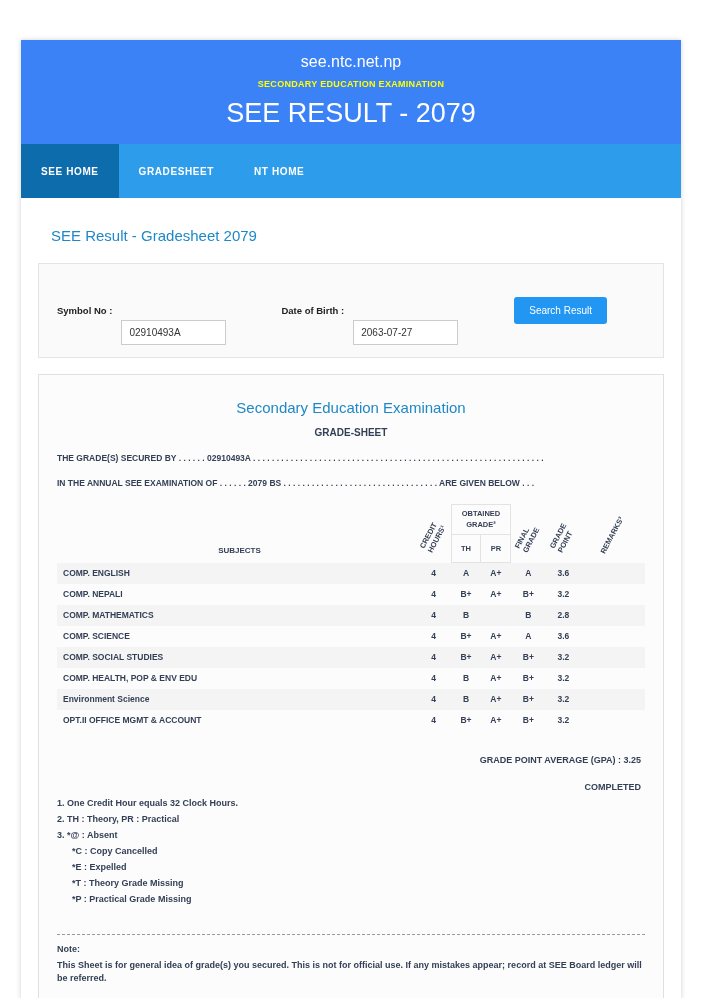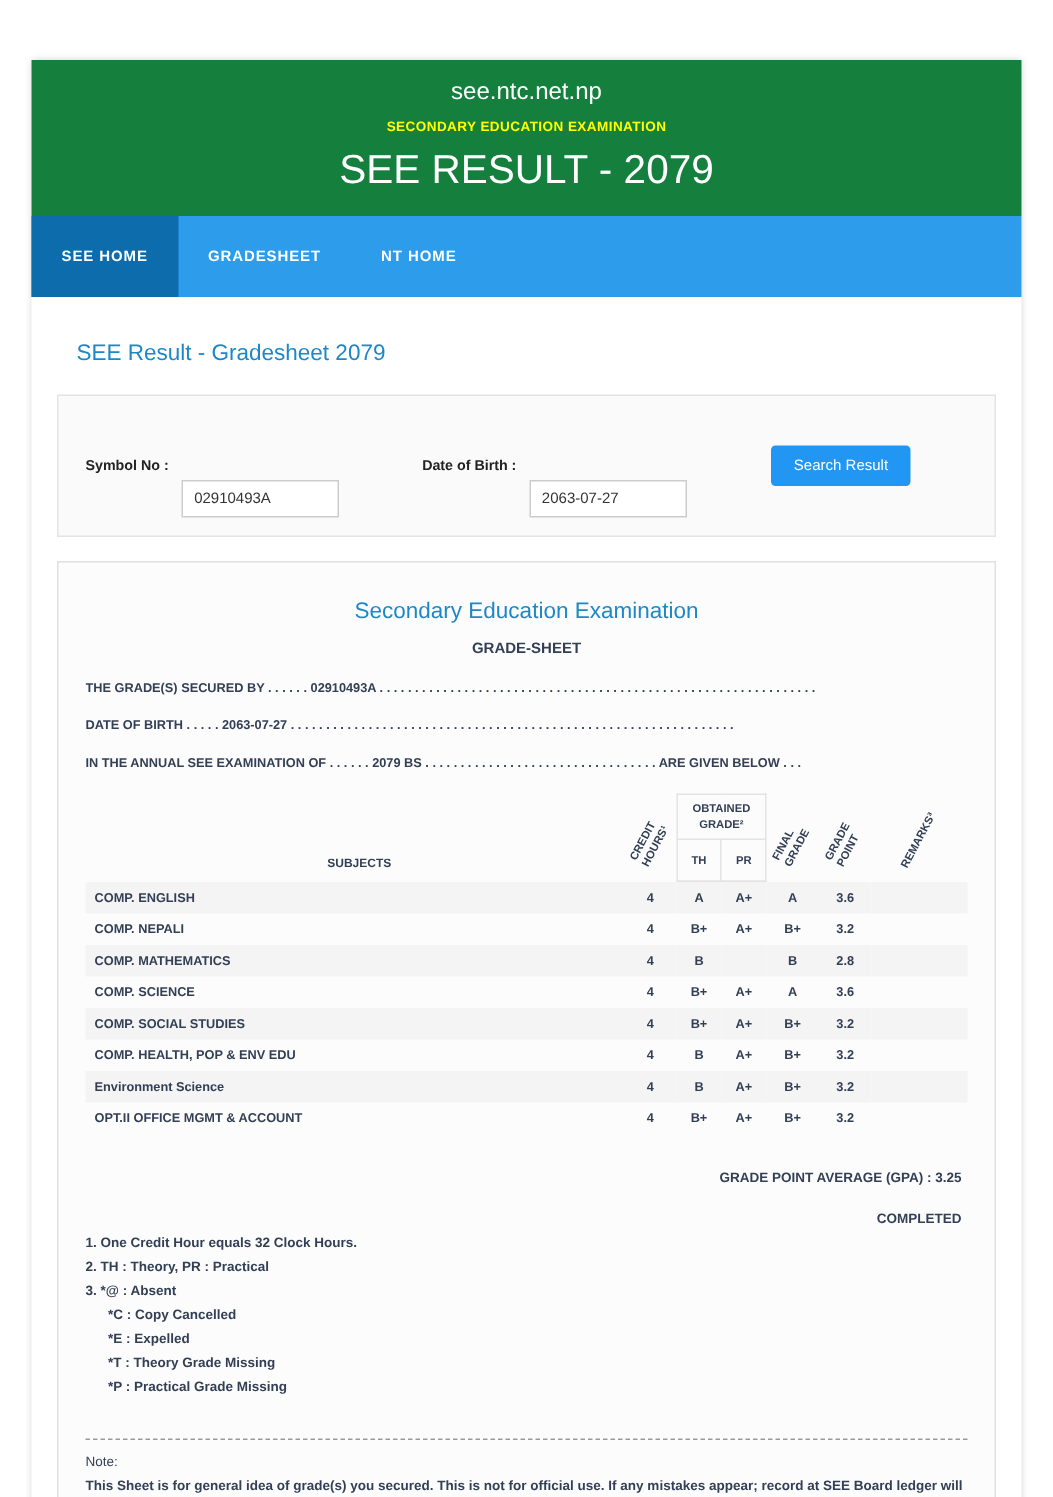--- a/index.html
+++ b/index.html
@@ -2,21 +2,21 @@
 <html><head>
 <meta charset="utf-8">
 <style>
   * { box-sizing: border-box; margin: 0; padding: 0; }
   html, body { width: 702px; background: #ffffff; font-family: "Liberation Sans", sans-serif; }
   body { height: 998px; overflow: hidden; }
 
   .container { width: 660px; margin: 40px auto 0; background: #fff; box-shadow: 0 0 5px rgba(0,0,0,.18); display: flex; flex-direction: column; min-height: 958px; }
 
   
-  .header { background: #15803d; text-align: center; padding: 13px 0 15px; }
+  .header { background: #3b82f6; text-align: center; padding: 13px 0 15px; }
   .site { color: #ffffff; font-size: 16px; font-weight: normal; }
   .exam { color: #ffff00; font-size: 9px; font-weight: bold; margin-top: 8px; letter-spacing: .3px; }
   .title { color: #ffffff; font-size: 27px; font-weight: normal; margin-top: 9px; }
 
   
   .nav { background: #2d9ceb; display: flex; height: 54px; }
   .tab { display: flex; align-items: center; padding: 0 20px; color: #fff; font-size: 10px; font-weight: bold; letter-spacing: .6px; cursor: pointer; }
   .tab.active { background: #0d6cab; }
 
   .content { flex: 1; }
@@ -52,21 +52,21 @@
   .grades tbody tr:nth-child(odd) { background: #f4f4f4; }
 
   .gpa { text-align: right; font-size: 9px; font-weight: bold; margin-top: 24px; padding-right: 4px; }
   .completed { text-align: right; font-size: 9px; font-weight: bold; margin-top: 17px; padding-right: 4px; }
 
   .footnotes { font-size: 9px; font-weight: bold; }
   .footnotes div { margin-top: 6px; }
   .footnotes .subitem { padding-left: 15px; }
 
   .divider { border-top: 1px dashed #999; margin-top: 30px; }
-  .note-label { font-size: 9px; font-weight: normal; margin-top: 9px; color: #333f55; }
+  .note-label { font-size: 9px; font-weight: bold; margin-top: 9px; color: #333f55; }
   .note-text { font-size: 9px; font-weight: bold; margin-top: 5px; line-height: 1.55; color: #333f55; }
 </style>
 </head>
 <body>
 
 <div class="container">
 
   <div class="header">
     <div class="site">see.ntc.net.np</div>
     <div class="exam">SECONDARY EDUCATION EXAMINATION</div>
@@ -91,21 +91,20 @@
       <button class="search-btn">Search Result</button>
     </div>
 
     <div class="panel">
 
       <div class="gs-title">Secondary Education Examination</div>
       <div class="gs-sub">GRADE-SHEET</div>
 
       <div class="dotlines">
         <div class="dotline">THE GRADE(S) SECURED BY . . . . . . 02910493A . . . . . . . . . . . . . . . . . . . . . . . . . . . . . . . . . . . . . . . . . . . . . . . . . . . . . . . . . . . . . .</div>
-        <div class="dotline">DATE OF BIRTH . . . . . 2063-07-27 . . . . . . . . . . . . . . . . . . . . . . . . . . . . . . . . . . . . . . . . . . . . . . . . . . . . . . . . . . . . . . .</div>
         <div class="dotline">IN THE ANNUAL SEE EXAMINATION OF . . . . . . 2079 BS . . . . . . . . . . . . . . . . . . . . . . . . . . . . . . . . . ARE GIVEN BELOW . . .</div>
       </div>
 
       <table class="grades">
         <thead>
           <tr>
             <th class="sub-h" rowspan="2">SUBJECTS</th>
             <th class="rot-h" rowspan="2">
                 <div class="rot">CREDIT HOURS¹</div>
               </th>

